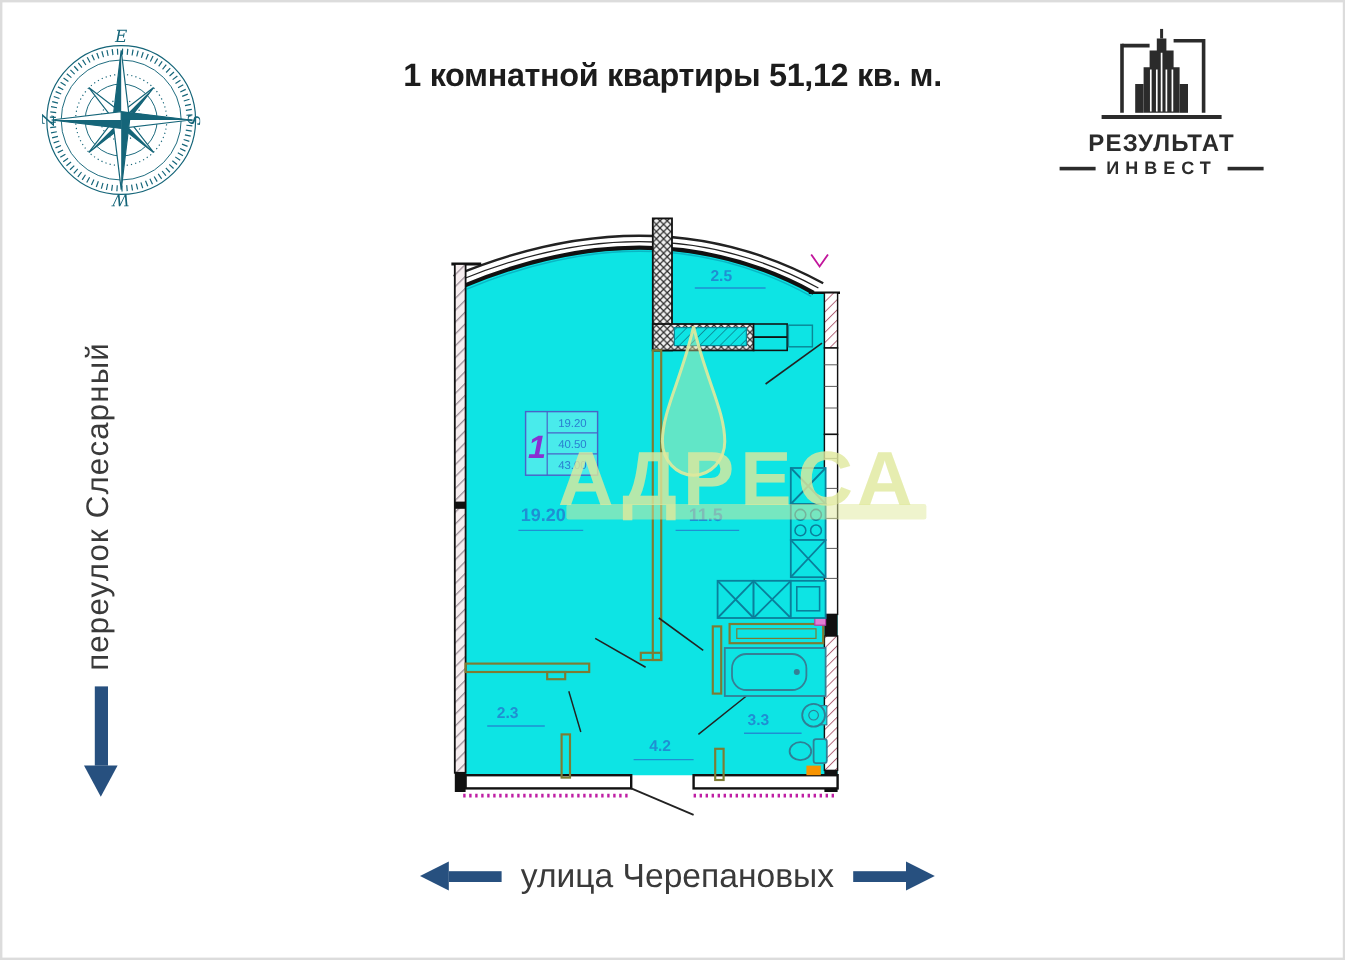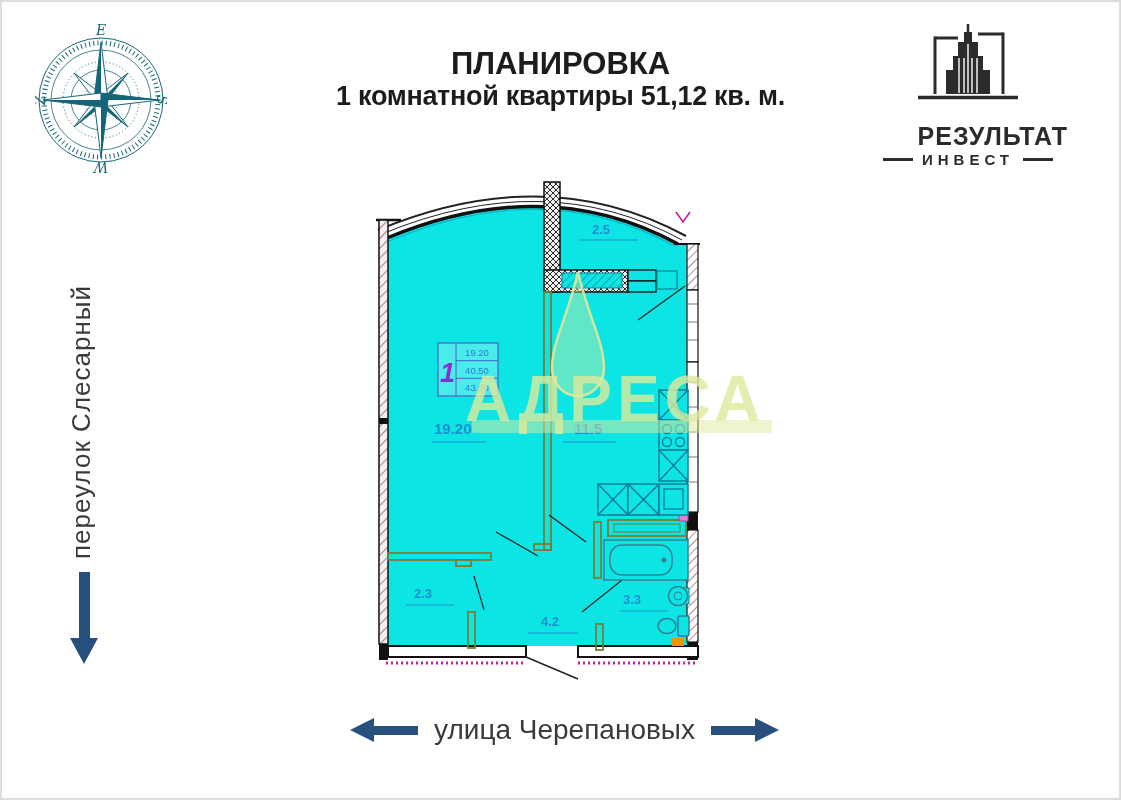--- a/index.html
+++ b/index.html
@@ -5,21 +5,21 @@
   html,body{margin:0;padding:0;background:#fff;}
   .page{position:relative;width:1121px;height:800px;background:#ffffff;
         border:2px solid #dcdcdc;box-sizing:border-box;overflow:hidden;
         font-family:"Liberation Sans",sans-serif;}
   
   .title{position:absolute;left:0;right:0;top:46px;text-align:center;color:#1c1c1c;}
   .title .l1{font-size:31px;font-weight:800;letter-spacing:0px;line-height:1.05;}
   .title .l2{font-size:27px;font-weight:800;letter-spacing:-0.3px;line-height:1.15;}
   
   .logo{position:absolute;left:866px;top:22px;width:200px;text-align:center;color:#2b2b2b;}
-  .logo .lg-title{font-size:25px;font-weight:800;letter-spacing:1px;margin-top:16px;text-align:right;}
+  .logo .lg-title{font-size:20px;font-weight:800;letter-spacing:1px;margin-top:2px;}
   .logo .lg-sub{display:flex;align-items:center;justify-content:center;gap:9px;margin-top:0;}
   .logo .lg-sub span{font-size:15px;font-weight:700;letter-spacing:5px;}
   .logo .lg-sub i{display:block;width:30px;height:3px;background:#2b2b2b;}
   
   .street-left{position:absolute;left:64px;top:283px;color:#3a3a3a;font-size:26px;
                writing-mode:vertical-rl;transform:rotate(180deg);letter-spacing:1px;white-space:nowrap;}
   .v-arrow{position:absolute;left:68px;top:570px;width:28px;}
   .v-arrow .shaft{width:11px;height:66px;background:#27507f;margin:0 auto;}
   .v-arrow .head{width:0;height:0;border-left:14px solid transparent;border-right:14px solid transparent;
                  border-top:26px solid #27507f;}
@@ -77,21 +77,20 @@
     </g>
     <g fill="#156579" font-family="DejaVu Serif,serif" font-size="14" font-style="italic" text-anchor="middle">
       <text x="66" y="20">E</text>
       <text x="126" y="89" transform="rotate(90 126 85)">S</text>
       <text x="66" y="155" transform="rotate(180 66 151)">W</text>
       <text x="6" y="89" transform="rotate(-90 6 85)">Z</text>
     </g>
   </svg>
 
   <div class="title">
-    <div class="l1">ПЛАНИРОВКА</div>
     <div class="l2">1 комнатной квартиры 51,12 кв. м.</div>
   </div>
 
   <div class="logo">
     <svg width="110" height="78" viewBox="0 0 110 78">
       <g stroke="#2b2b2b" stroke-width="3" fill="none">
         <line x1="22" y1="14" x2="45" y2="14"></line>
         <line x1="22" y1="12.5" x2="22" y2="70"></line>
         <line x1="65" y1="10" x2="90" y2="10"></line>
         <line x1="90" y1="8.5" x2="90" y2="70"></line>

